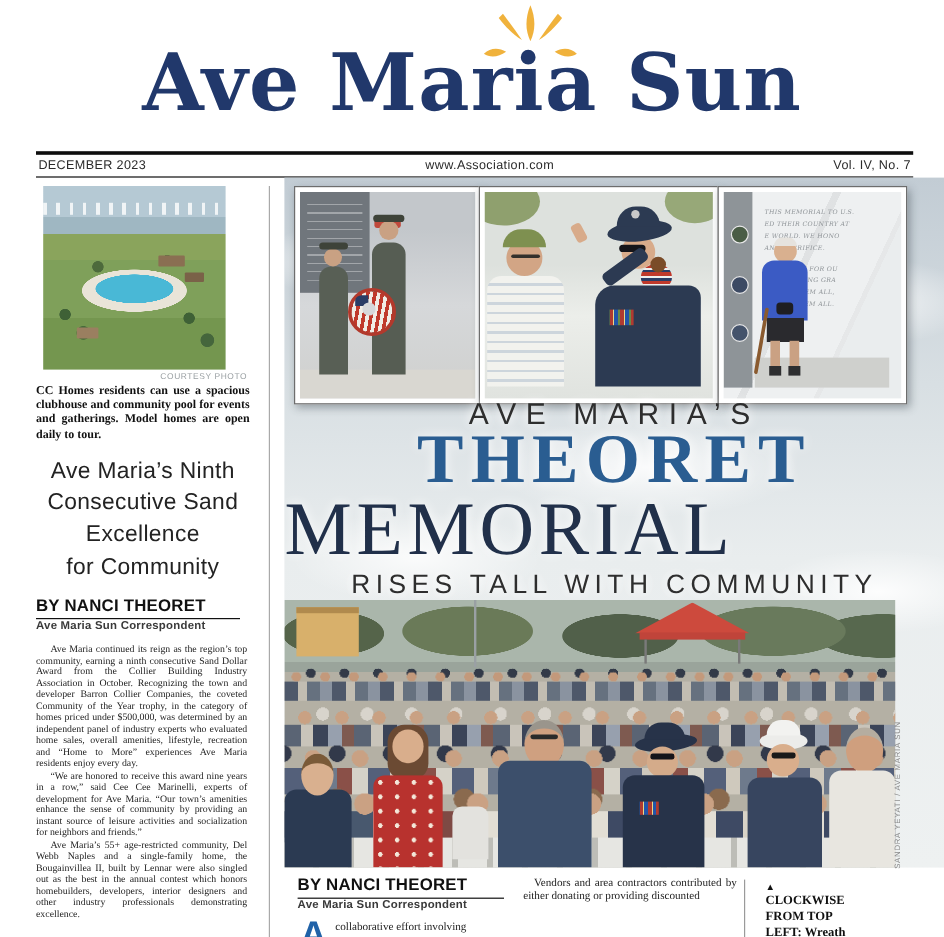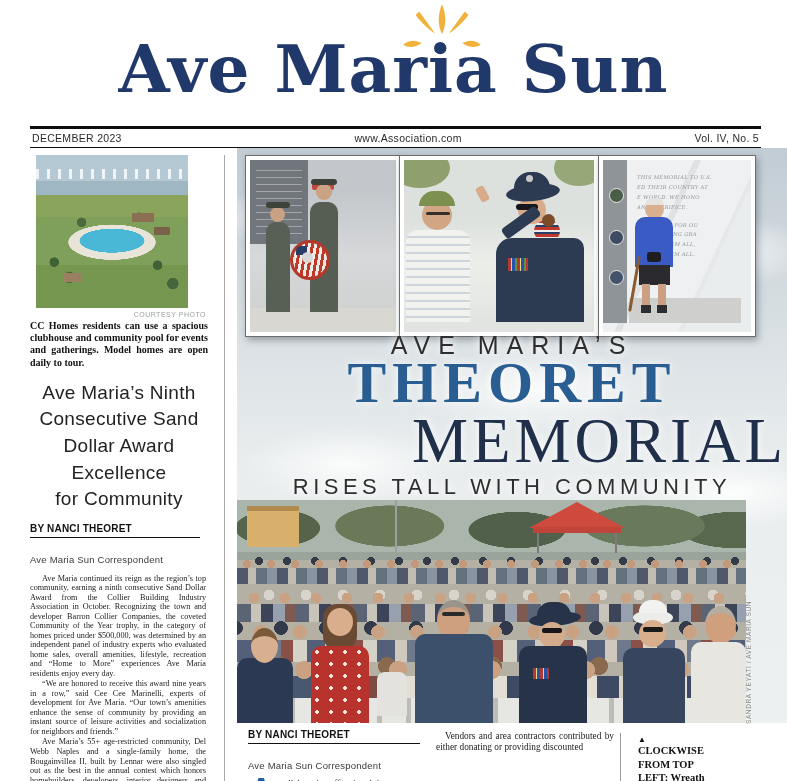--- a/index.html
+++ b/index.html
@@ -32,23 +32,23 @@
       radial-gradient(circle 5px at 30% 44%, #4d6a3c 90%, transparent),
       repeating-linear-gradient(90deg, rgba(255,255,255,.8) 0 3px, transparent 3px 11px) 0 14px / 152px 10px no-repeat,
       linear-gradient(180deg,#b5c9d4 0 26px,#9fb7c2 26px 40px,#8aa45c 40px 62px,#7fa05a 62px 110px,#74964f 110px 153px);}
   .roof{position:absolute;background:#8a6f52;border-radius:1px;}
   #courtesy{margin:3px 2px 0 0;text-align:right;font-family:"Liberation Sans",sans-serif;
     font-size:7px;color:#9aa0a3;letter-spacing:.5px;}
   #sidebar-caption{margin-top:2px;font-weight:bold;font-size:10px;line-height:1.22;color:#111;
     text-align:justify;}
   #sidebar-headline{margin-top:11px;text-align:center;font-family:"Liberation Sans",sans-serif;
     font-size:19px;line-height:1.4;color:#232323;letter-spacing:.3px;}
-  .byline-name{font-family:"Liberation Sans",sans-serif;font-weight:bold;font-size:10px;color:#111;
+  .byline-name{font-family:"Liberation Sans",sans-serif;font-weight:bold;font-size:14px;color:#111;
     letter-spacing:.2px;padding-bottom:3px;border-bottom:1.5px solid #111;}
-  .byline-role{font-family:"Liberation Sans",sans-serif;font-size:9.5px;color:#3a3a3a;margin-top:16px;letter-spacing:.2px;}
+  .byline-role{font-family:"Liberation Sans",sans-serif;font-size:9.5px;color:#3a3a3a;margin-top:0;letter-spacing:.2px;font-weight:bold;}
   #sidebar-byline{margin-top:10px;width:170px;}
   #sidebar-body{margin-top:9px;width:176px;font-size:8.2px;line-height:1.16;text-align:justify;color:#222;}
   #sidebar-body p{margin:0 0 1px 0;text-indent:12px;}
 
   #rule-vert-main{left:224px;top:155px;width:1px;height:626px;background:#a9a9a9;}
 
   
   #feature{left:237px;top:148px;width:550px;height:575px;overflow:hidden;
     background:
       radial-gradient(ellipse 130px 45px at 12% 12%, rgba(255,255,255,.95), transparent 70%),
@@ -58,21 +58,21 @@
       radial-gradient(ellipse 150px 55px at 20% 55%, rgba(255,255,255,.8), transparent 70%),
       linear-gradient(180deg,#c2ccd4 0,#d8dfe3 30%,#e9edee 55%,#eef1f1 100%);}
   .photo-frame{position:absolute;background:#fff;padding:4px;border:1px solid #6d6d6d;
     box-shadow:2px 3px 7px rgba(60,70,80,.45);}
   .ph{position:relative;overflow:hidden;width:100%;height:100%;}
   #kicker{left:0;top:183px;width:100%;text-align:center;font-family:"Liberation Sans",sans-serif;
     font-size:25px;letter-spacing:8px;color:#2e2e2e;text-shadow:0 0 8px #fff,0 0 14px rgba(255,255,255,.8);}
   #title1{left:0;top:206px;width:100%;text-align:center;font-family:"Liberation Serif",serif;
     font-weight:bold;font-size:58px;line-height:1;letter-spacing:6px;color:#2a5d91;
     text-shadow:0 0 10px rgba(255,255,255,.9);}
-  #title2{left:0;top:262px;width:100%;text-align:right;font-family:"Liberation Serif",serif;
+  #title2{left:0;top:262px;width:100%;text-align:left;font-family:"Liberation Serif",serif;
     font-size:63px;line-height:1;letter-spacing:4px;color:#21304a;
     text-shadow:0 0 10px rgba(255,255,255,.9);}
   #subtitle{left:0;top:326px;width:100%;text-align:center;font-family:"Liberation Sans",sans-serif;
     font-size:22px;letter-spacing:4.5px;color:#2e2e2e;text-shadow:0 0 8px #fff,0 0 12px rgba(255,255,255,.8);}
 
   
   #crowd{left:0;top:352px;width:509px;height:223px;background-color:#a8b0a4;
     background:
       repeating-linear-gradient(90deg, #e6e6e2 0 24px, #bdbdb7 24px 29px) 0 198px / 509px 25px no-repeat,
       radial-gradient(circle 9px at 20px 12px, #caa183 98%, transparent) 0 158px / 47px 26px repeat-x,
@@ -132,35 +132,34 @@
       <path d="M76 8 C70 16 64 24 58 33 C66 28 74 20 80 12 Z"></path>
       <path d="M6 46 C12 40 20 40 27 44 C20 49 12 50 6 46 Z"></path>
       <path d="M73 44 C80 40 88 40 94 46 C88 50 80 49 73 44 Z"></path>
     </g>
   </svg>
   <div id="masthead-title" class="abs">Ave Maria Sun</div>
 
   <div id="dateline" class="abs">
     <span>DECEMBER 2023</span>
     <span>www.Association.com</span>
-    <span>Vol. IV, No. 5</span>
+    <span>Vol. IV, No. 7</span>
   </div>
 
   <div id="sidebar" class="abs">
     <div id="sidebar-photo">
       <div class="roof" style="left:96px;top:58px;width:22px;height:9px;"></div>
       <div class="roof" style="left:118px;top:72px;width:16px;height:8px;background:#7a6248;"></div>
       <div class="roof" style="left:28px;top:118px;width:18px;height:9px;background:#9a7f60;"></div>
     </div>
     <div id="courtesy">COURTESY PHOTO</div>
     <div id="sidebar-caption">CC Homes residents can use a spacious clubhouse and community pool for events and gatherings. Model homes are open daily to tour.</div>
     <div id="sidebar-headline">
       <div>Ave Maria’s Ninth</div>
       <div>Consecutive Sand</div>
-      <div>Dollar Award</div>
       <div>Excellence</div>
       <div>for Community</div>
     </div>
     <div id="sidebar-byline">
       <div class="byline-name">BY NANCI THEORET</div>
       <div class="byline-role">Ave Maria Sun Correspondent</div>
     </div>
     <div id="sidebar-body">
       <p>Ave Maria continued its reign as the region’s top community, earning a ninth consecutive Sand Dollar Award from the Collier Building Industry Association in October. Recognizing the town and developer Barron Collier Companies, the coveted Community of the Year trophy, in the category of homes priced under $500,000, was determined by an independent panel of industry experts who evaluated home sales, overall amenities, lifestyle, recreation and “Home to More” experiences Ave Maria residents enjoy every day.</p>
       <p>“We are honored to receive this award nine years in a row,” said Cee Cee Marinelli, experts of development for Ave Maria. “Our town’s amenities enhance the sense of community by providing an instant source of leisure activities and socialization for neighbors and friends.”</p>

